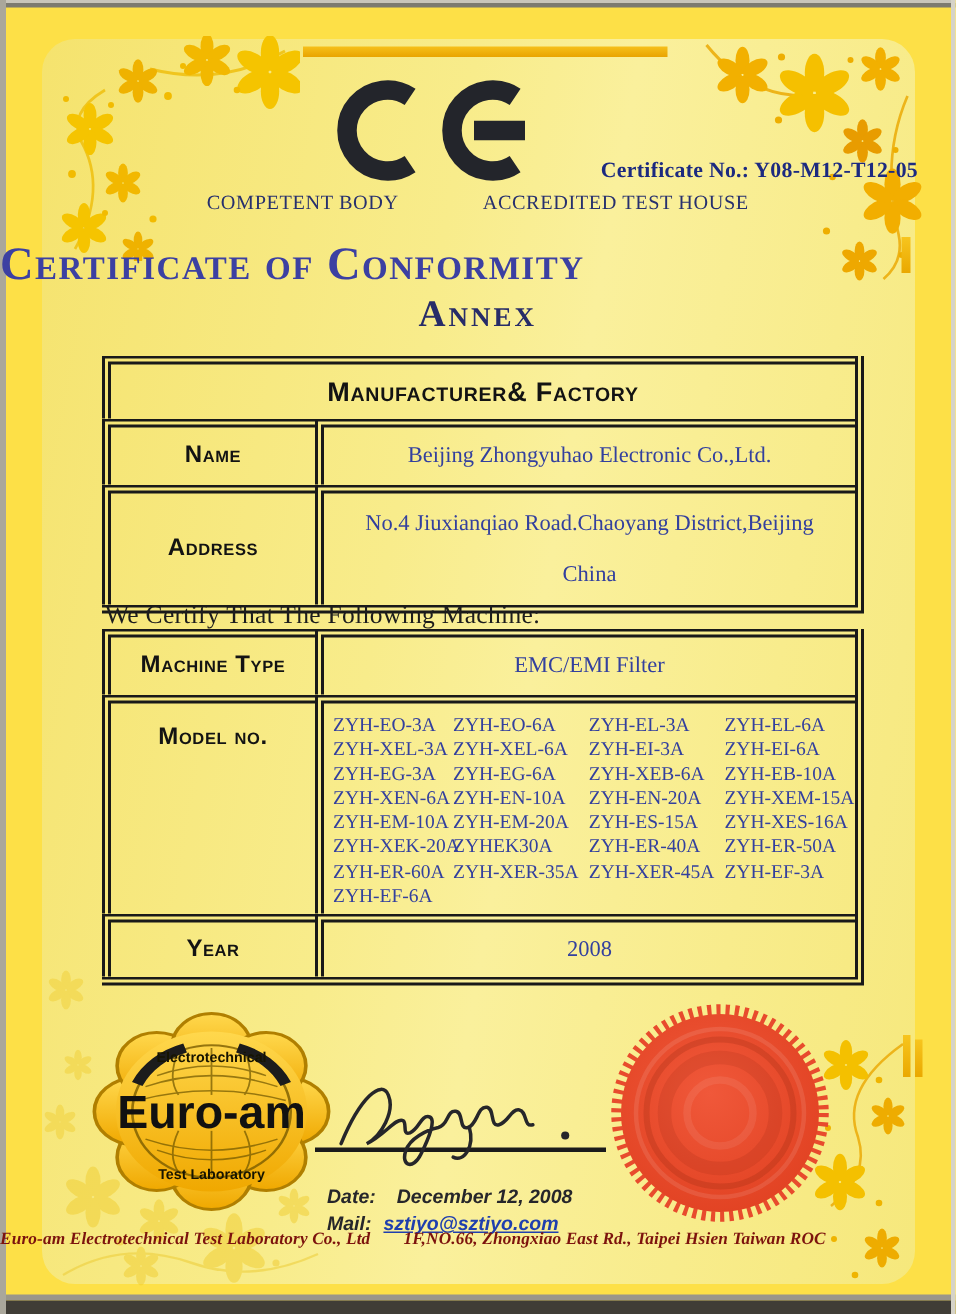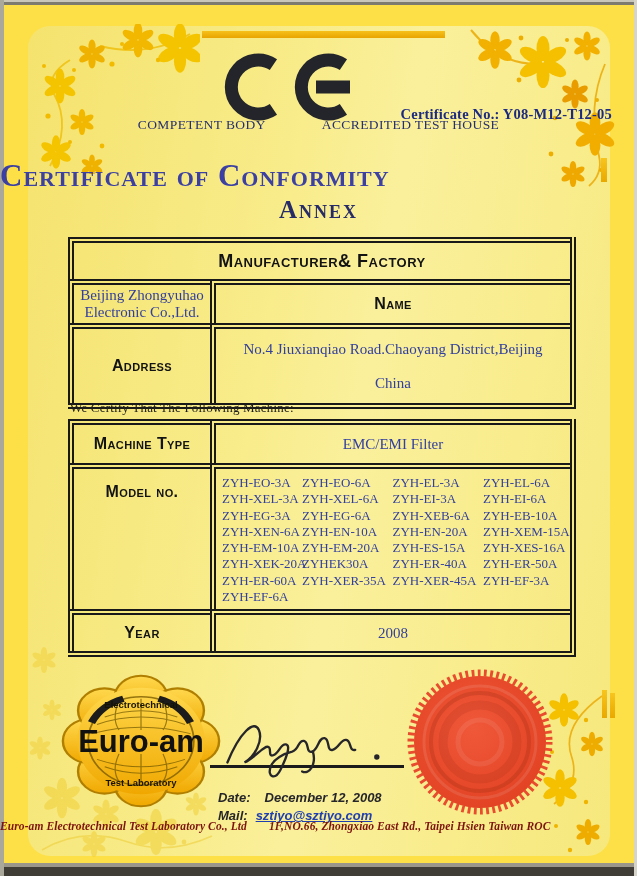--- a/index.html
+++ b/index.html
@@ -25,21 +25,21 @@
   .vbar{position:absolute;z-index:2;background:linear-gradient(180deg,#f7c51e,#eaa800);}
   .goldbar{position:absolute;left:202px;top:31px;width:243px;height:7px;z-index:2;
            background:linear-gradient(180deg,#f6c01a,#e9a400);}
 
   .content{position:absolute;z-index:4;}
 
   
   .ce{left:212px;top:42px;width:186px;height:90px;}
   .certno{left:320px;top:106px;width:292px;text-align:right;padding-right:6px;
           font-weight:bold;font-size:14.5px;color:#1c2a80;letter-spacing:.2px;}
-  .bodies{left:0;top:117px;width:100%;display:flex;justify-content:center;gap:56px;
+  .bodies{left:0;top:127px;width:100%;display:flex;justify-content:center;gap:56px;
           font-size:13.5px;color:#27306e;letter-spacing:.4px;}
 
   .title{left:0;top:158px;width:100%;text-align:left;font-variant:small-caps;
          font-size:31px;font-weight:bold;color:#3c40a2;letter-spacing:1px;}
   .annex{left:0;top:196px;width:100%;text-align:center;font-variant:small-caps;
          font-size:25px;font-weight:bold;color:#272c68;letter-spacing:2px;}
 
   
   .tbl{position:absolute;left:68px;width:502px;z-index:4;
        display:grid;grid-template-columns:142px 1fr;
@@ -58,21 +58,21 @@
   .r-addr{height:74px;}
   .addr{flex-direction:column;line-height:34px;justify-content:center;}
   .r-type{height:38px;}
   .r-year{height:36px;}
   .modelcell{align-items:flex-start;justify-content:flex-start;padding:6px 2px 4px 4px;height:130px;}
   .models{display:grid;grid-template-columns:23% 26% 26% 25%;width:100%;
           font-size:13px;color:#33409e;line-height:16.3px;}
   .models span{white-space:nowrap;padding-left:2px;}
   .modellbl{align-items:flex-start;padding-top:14px;}
 
-  .certify{left:70px;top:400px;font-size:13px;color:#1d1d1d;letter-spacing:.2px;}
+  .certify{left:70px;top:400px;font-size:17px;color:#1d1d1d;letter-spacing:.2px;}
 
   
   .badge{left:55px;top:668px;width:172px;height:146px;z-index:5;}
   .sig{left:222px;top:706px;width:180px;height:85px;overflow:visible;z-index:5;}
   .sigline{left:210px;top:765px;width:194px;height:2.5px;background:#1b1b1b;z-index:4;}
   .sigtext{font-family:"Liberation Sans",sans-serif;font-weight:bold;font-style:italic;
            font-size:13px;color:#26262a;}
   .signatory{left:222px;top:772px;}
   .dateline{left:218px;top:790px;}
   .dateline .v{margin-left:14px;}
@@ -205,22 +205,22 @@
   <div class="content bodies">
     <span>COMPETENT BODY</span>
     <span>ACCREDITED TEST HOUSE</span>
   </div>
 
   <div class="content title">Certificate of Conformity</div>
   <div class="content annex">Annex</div>
 
   <div class="tbl tbl1">
     <div class="cell span2 hdr">Manufacturer&amp; Factory</div>
+    <div class="cell lbl r-name">Name</div>
     <div class="cell val r-name">Beijing Zhongyuhao Electronic Co.,Ltd.</div>
-    <div class="cell lbl r-name">Name</div>
     <div class="cell lbl r-addr">Address</div>
     <div class="cell val r-addr addr">
       <span>No.4 Jiuxianqiao Road.Chaoyang District,Beijing</span>
       <span>China</span>
     </div>
   </div>
 
   <div class="content certify">We Certify That The Following Machine:</div>
 
   <div class="tbl tbl2">

